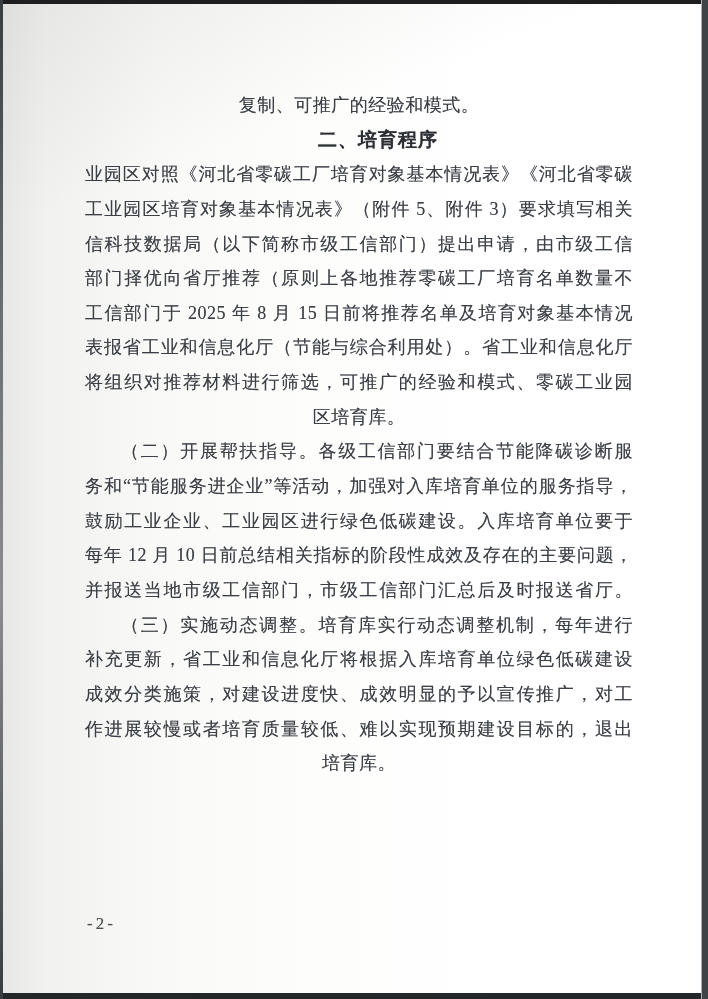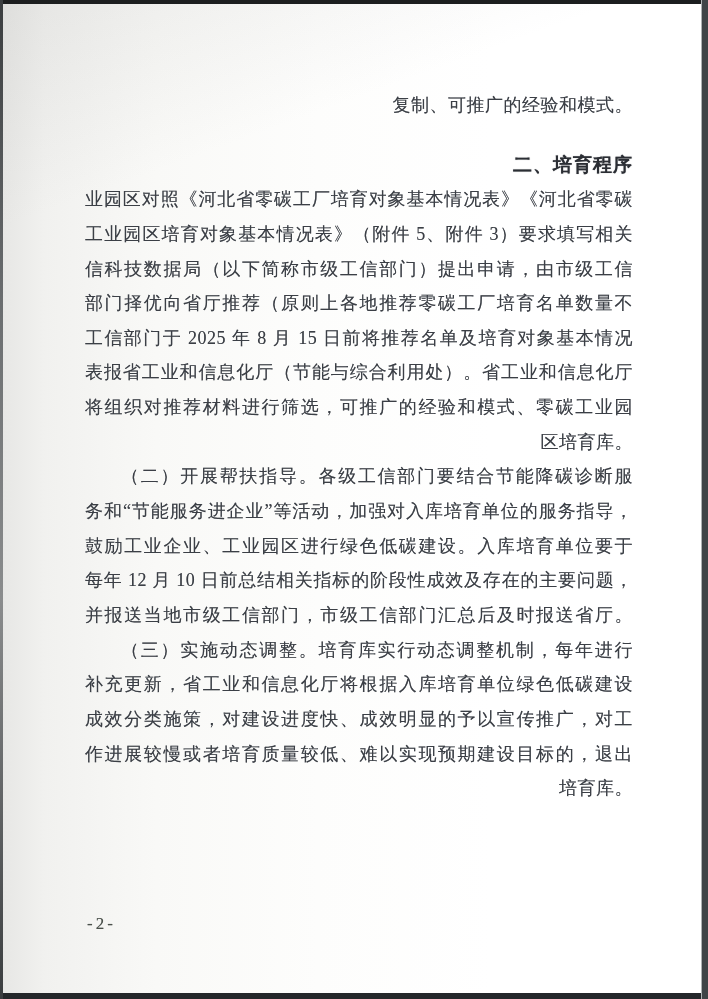--- a/index.html
+++ b/index.html
@@ -63,40 +63,39 @@
     left: 82px;
     top: 84px;
     width: 548px;
     z-index: 2;
   }
   .line {
     height: 34.65px;
     line-height: 34.65px;
     font-size: 18px;
     color: #3b3f46;
-    text-align: right;
+    text-align: center;
     white-space: pre-wrap;
     overflow: hidden;
     text-shadow: 0 0 0.6px rgba(59,63,70,0.5);
     letter-spacing: 0.5px;
   }
   .line.fill {
     text-align: justify;
     text-align-last: justify;
   }
   .line.indent {
     text-indent: 2em;
   }
   .line.bold {
     font-weight: 700;
     font-size: 19px;
     color: #2b2e34;
     letter-spacing: 1px;
     text-shadow: 0 0 0.8px rgba(43,46,52,0.6);
-    margin-top: 25px;
   }
   .page-number {
     position: absolute;
     left: 84px;
     top: 905px;
     font-size: 17px;
     line-height: 30px;
     letter-spacing: 3px;
     color: #4b514c;
     z-index: 2;

